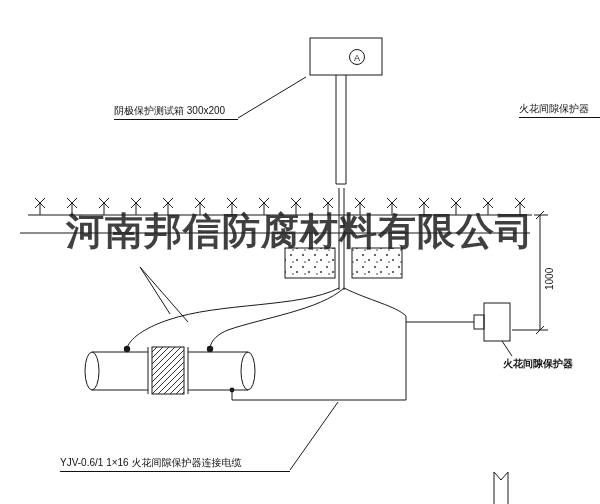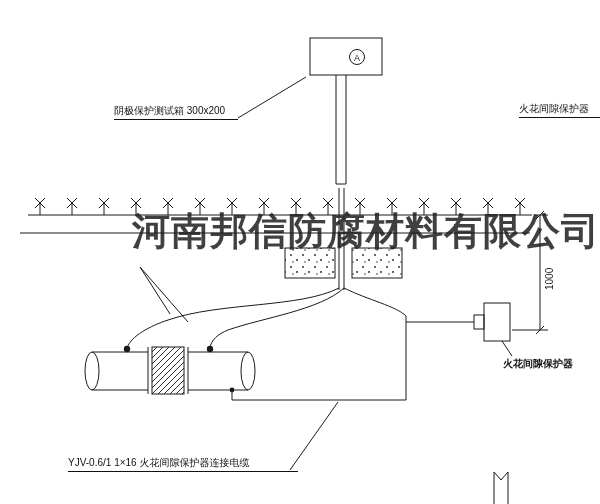--- a/index.html
+++ b/index.html
@@ -8,21 +8,21 @@
     position:relative; width:600px; height:504px; background:#ffffff;
     overflow:hidden; font-family:"Liberation Sans", sans-serif;
   }
   svg.linework { position:absolute; left:0; top:0; z-index:1; }
   .label {
     position:absolute; font-size:10px; color:#111; white-space:nowrap;
     z-index:2; line-height:1.25;
   }
   .underline { border-bottom:1px solid #111; padding-bottom:1px; }
   .watermark {
-    position:absolute; left:0; top:208px; width:600px; text-align:right;
+    position:absolute; left:0; top:208px; width:600px; text-align:center;
     font-family:"DejaVu Serif", serif; font-size:38px; font-weight:700;
     color:#1f1f1f; opacity:0.85; letter-spacing:1px; z-index:3;
     line-height:1.2; pointer-events:none;
   }
 </style>
 </head>
 <body>
 
 <div class="canvas">
 
@@ -146,17 +146,17 @@
     </g>
   </svg>
 
   <div class="label underline" style="left:114px; top:105px; min-width:124px;">阴极保护测试箱 300x200</div>
 
   <div class="label underline" style="left:519px; top:103px; min-width:81px;">火花间隙保护器</div>
 
 
   <div class="label" style="left:503px; top:358px;font-weight:bold;">火花间隙保护器</div>
 
-  <div class="label underline" style="left:68px; top:457px; min-width:230px;">YJV-0.6/1 1×16  火花间隙保护器连接电缆</div>
+  <div class="label underline" style="left:60px; top:457px; min-width:230px;">YJV-0.6/1 1×16  火花间隙保护器连接电缆</div>
 
   <div class="watermark">河南邦信防腐材料有限公司</div>
 
 </div>
 
 </body></html>

